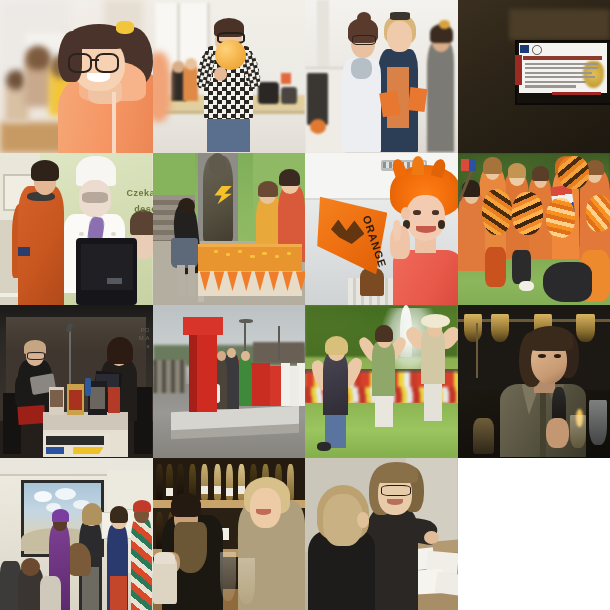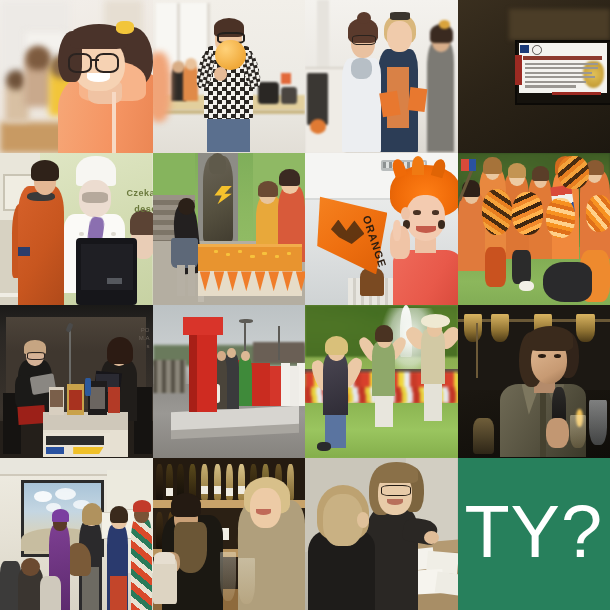--- a/index.html
+++ b/index.html
@@ -972,20 +972,14 @@
       <div class="sh c15-s2hrT"></div>
       <div class="sh c15-s2gl"></div>
       <div class="sh c15-s2sm"></div>
       <div class="sh c15-s1"></div>
       <div class="sh c15-s1hr"></div>
       <div class="sh c15-s1h"></div>
       <div class="sh c15-s1ear"></div>
     </div>
   </div>
 
-  <div class="cell" title="Solid green tile with large white text">
-    <div class="scene">
-      <div class="sh c16-bg" id="greenbg" style="background: rgb(39, 128, 92);"></div>
-      <div class="c16-text" style="color: rgb(255, 255, 255);">TY?</div>
-    </div>
-  </div>
 
 </div>
 
 </body></html>

